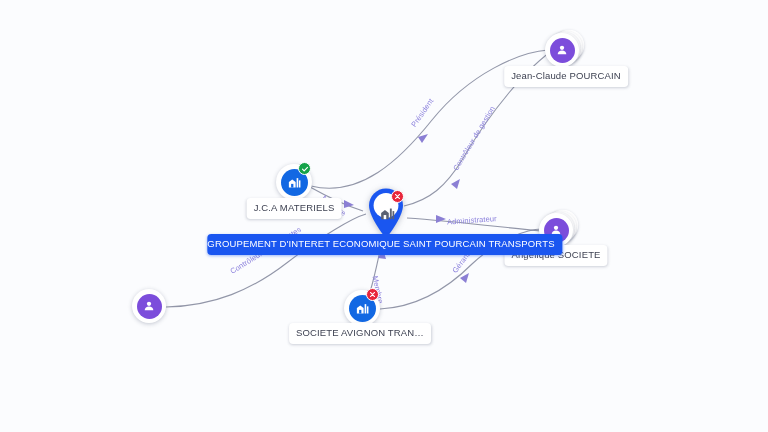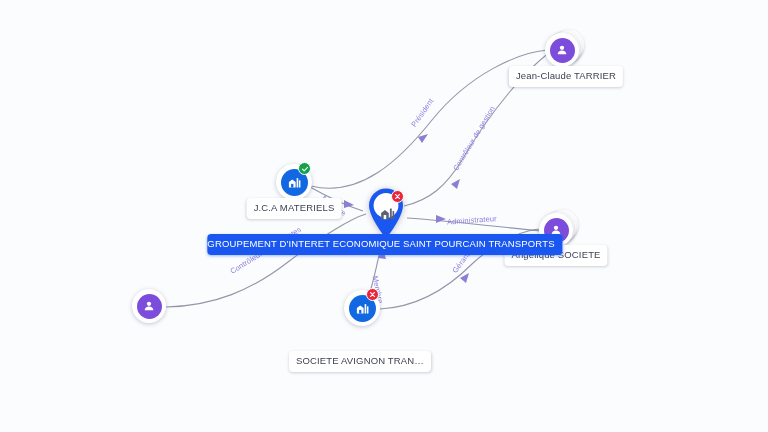--- a/index.html
+++ b/index.html
@@ -224,21 +224,21 @@
       <div class="avatar-ring">
         <div class="avatar-disc">
           <svg width="14" height="14" viewBox="0 0 24 24" aria-hidden="true">
             <circle cx="12" cy="8.2" r="3.7" fill="#ffffff"></circle>
             <path d="M4.6 19.4c0-4.1 3.3-6.4 7.4-6.4s7.4 2.3 7.4 6.4z" fill="#ffffff"></path>
           </svg>
         </div>
       </div>
     </div>
   </div>
-  <div class="node-label" style="left:566px; top:66px;">Jean-Claude TARRIER</div>
+  <div class="node-label" style="left:566px; top:66px;">Jean-Claude POURCAIN</div>
 
   <div class="node" style="left:556px; top:230px;">
     <div class="node-hit">
       <div class="stack-card" style="transform: translate(7px,-5px) scale(.9);"></div>
       <div class="stack-card" style="transform: translate(4.5px,-3px) scale(.94);"></div>
       <div class="stack-card" style="transform: translate(2px,-1.5px) scale(.97);"></div>
       <div class="avatar-ring">
         <div class="avatar-disc">
           <svg width="14" height="14" viewBox="0 0 24 24" aria-hidden="true">
             <circle cx="12" cy="8.2" r="3.7" fill="#ffffff"></circle>
@@ -296,21 +296,21 @@
           </svg>
         </div>
       </div>
       <div class="badge error" style="left:26px; top:2px;">
         <svg width="7" height="7" viewBox="0 0 24 24" aria-hidden="true">
           <path d="M5 5l14 14M19 5L5 19" fill="none" stroke="#ffffff" stroke-width="3.6" stroke-linecap="round"></path>
         </svg>
       </div>
     </div>
   </div>
-  <div class="node-label" style="left:360px; top:323px;margin-top:28px;">SOCIETE AVIGNON TRAN…</div>
+  <div class="node-label" style="left:360px; top:323px;">SOCIETE AVIGNON TRAN…</div>
 
   <div class="node" style="left:385px; top:213px; z-index:5;">
     <div class="node-hit">
       <div class="pin-wrap">
         <svg width="48" height="58" viewBox="0 0 48 58" aria-hidden="true">
           <path d="M24 2.5c-9.4 0-17 7.6-17 17 0 12 17 33 17 33s17-21 17-33c0-9.4-7.6-17-17-17z" fill="#1a56f0"></path>
           <circle cx="24" cy="19.5" r="12.4" fill="#ffffff"></circle>
         </svg>
       </div>
       <div class="pin-icon">

